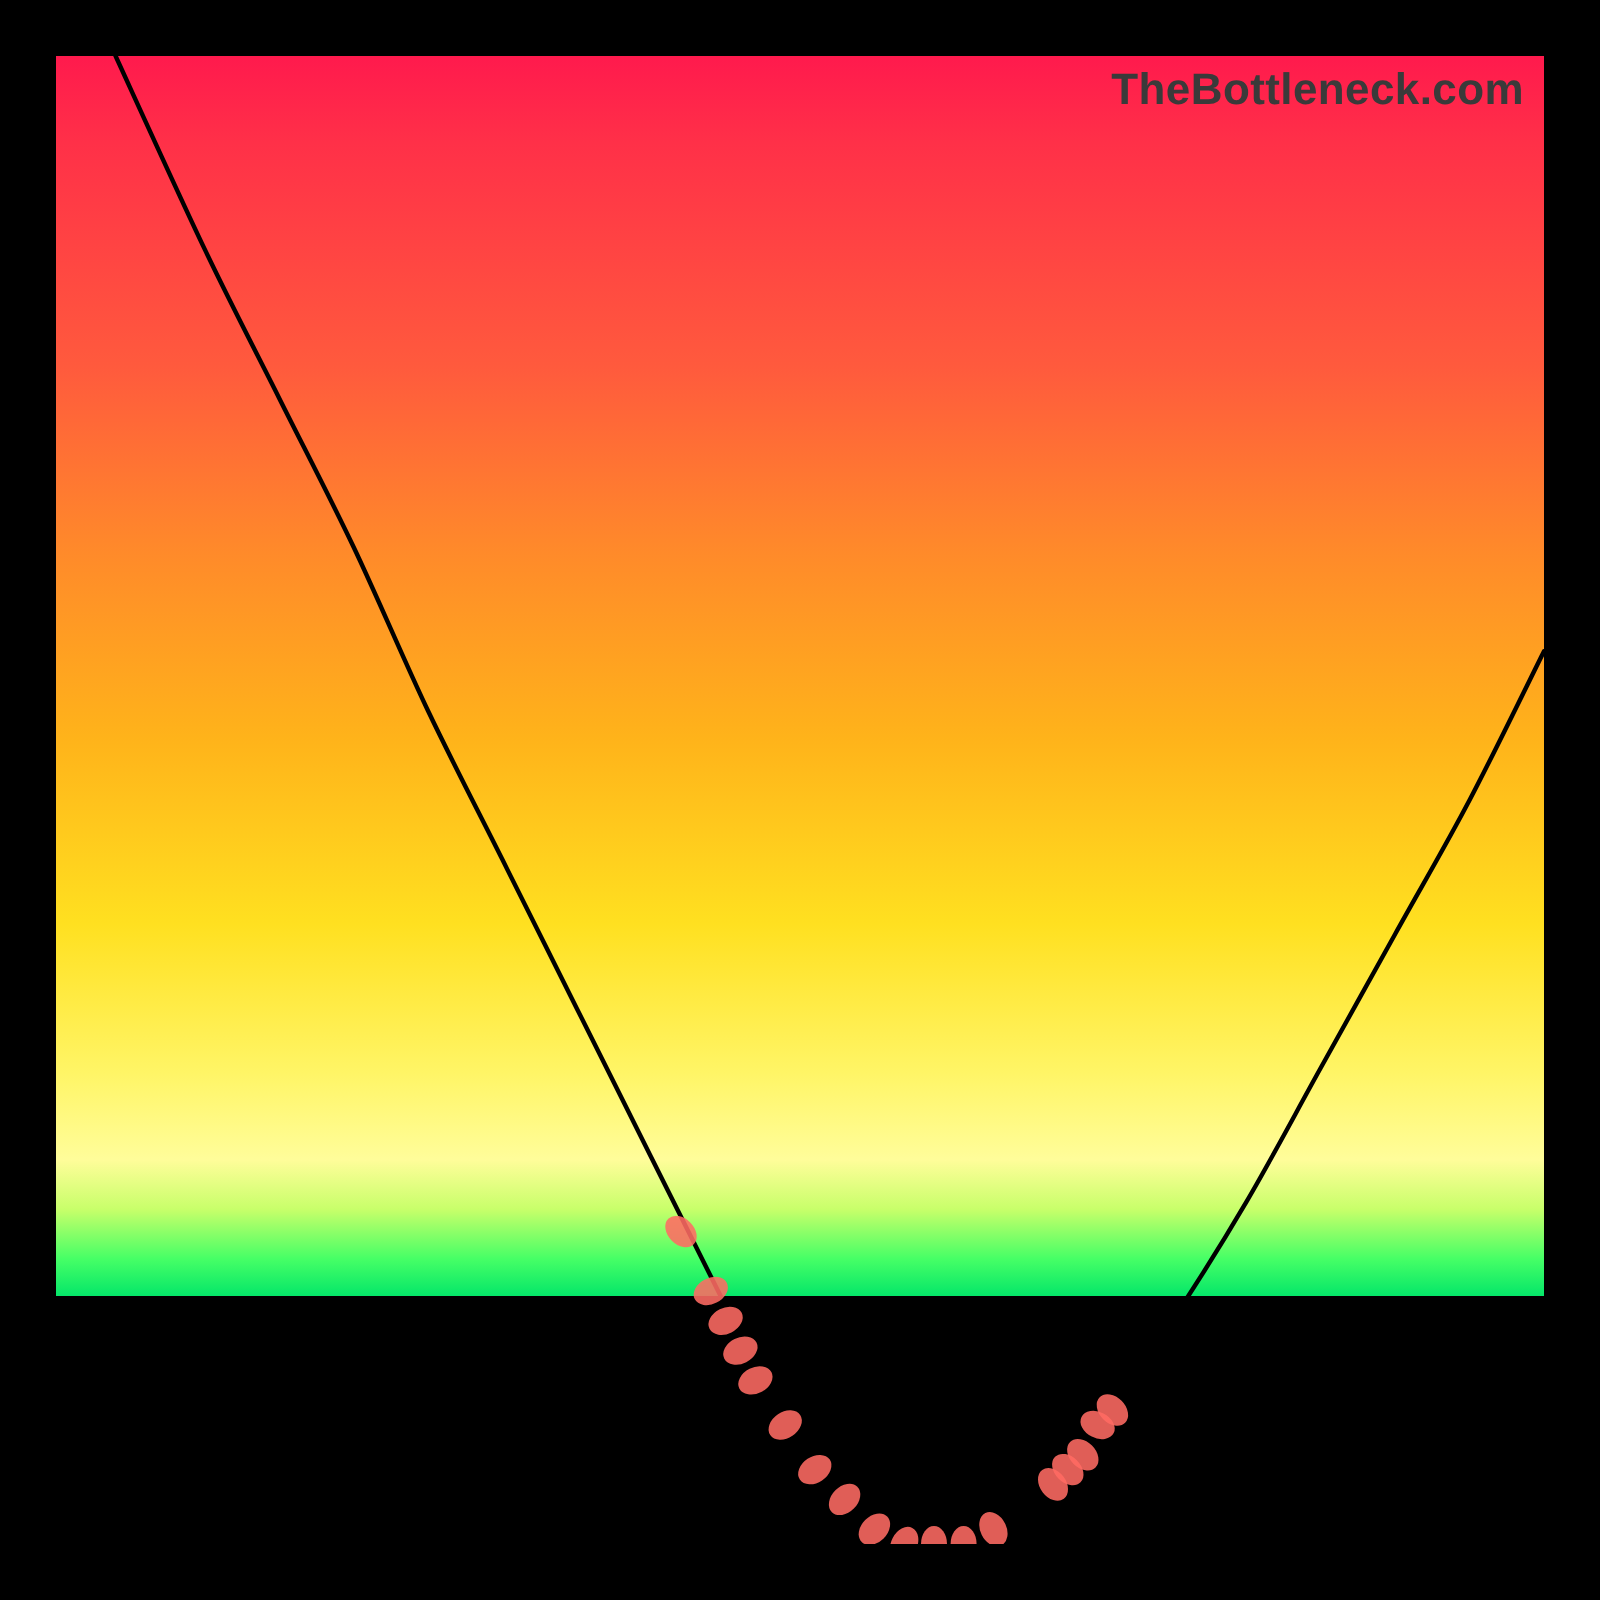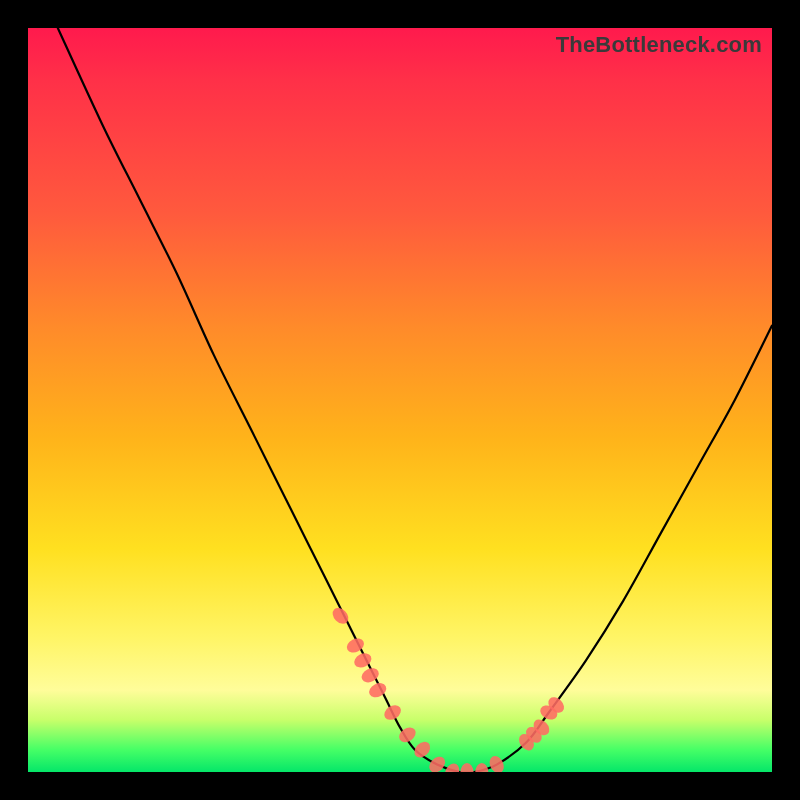--- a/index.html
+++ b/index.html
@@ -15,21 +15,21 @@
     position: relative;
     width: 800px;
     height: 800px;
     background: #000;
   }
   .plot-area {
     position: absolute;
     left: 28px;
     top: 28px;
     width: 744px;
-    height: 744px;
+    height: 620px;
     
     background: linear-gradient(
       to bottom,
       #ff1a4d 0%,
       #ff3048 7%,
       #ff5a3d 25%,
       #ff8a2a 40%,
       #ffb31a 55%,
       #ffe020 70%,
       #fff566 82%,

